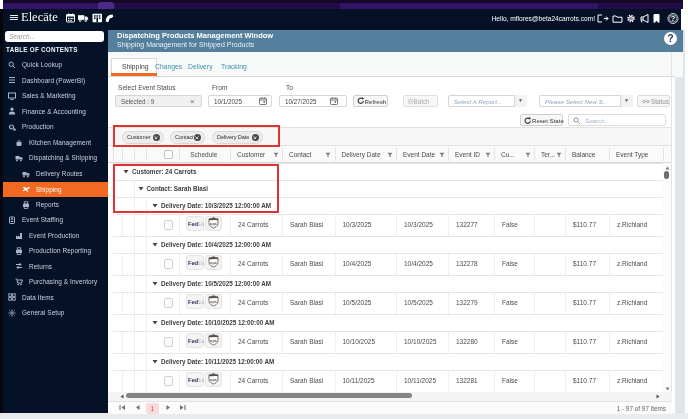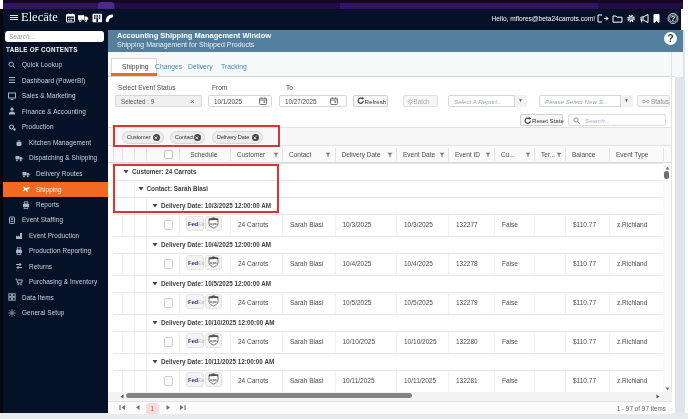--- a/index.html
+++ b/index.html
@@ -178,21 +178,21 @@
 <svg class="abs" style="left:8px;top:308.6px;" width="8" height="8" viewBox="0 0 8 8">
         <circle cx="4" cy="4" r="1.2" fill="none" stroke="#a9b5c5" stroke-width="1"></circle>
         <g stroke="#a9b5c5" stroke-width="1">
           <path d="M4,0.5 v1.2 M4,6.3 v1.2 M0.5,4 h1.2 M6.3,4 h1.2 M1.5,1.5 l0.9,0.9 M5.6,5.6 l0.9,0.9 M6.5,1.5 l-0.9,0.9 M2.4,5.6 l-0.9,0.9"></path>
         </g>
       </svg>
 <div class="abs" style="left:22px;top:309.0px;font-size:6.4px;color:#ccd5e1;white-space:nowrap;letter-spacing:0.1px;">General Setup</div>
 </div>
 
   <div class="abs" style="left:108px;top:30px;width:575px;height:22px;background:#55809d;"></div>
-  <div class="abs" style="left:117px;top:31px;font-size:7.5px;font-weight:bold;color:#fff;">Accounting Shipping Management Window</div>
+  <div class="abs" style="left:117px;top:31px;font-size:7.5px;font-weight:bold;color:#fff;">Dispatching Products Management Window</div>
   <div class="abs" style="left:117px;top:41px;font-size:7px;color:#e8eef4;">Shipping Management for Shipped Products</div>
   <div class="abs" style="left:664px;top:32px;width:13px;height:13px;background:#fff;border-radius:50%;text-align:center;font-size:10px;font-weight:bold;color:#17355c;line-height:13px;">?</div>
 
   <div class="abs" style="left:108px;top:52px;width:575px;height:25px;background:#f7f8f8;"></div>
   <div class="abs" style="left:111px;top:58px;width:46px;height:19px;background:#fff;border:1px solid #d8d8d8;border-bottom:none;box-sizing:border-box;"></div>
   <div class="abs" style="left:111px;top:73px;width:46px;height:2.5px;background:#f06a24;"></div>
   <div class="abs" style="left:122px;top:62.5px;font-size:6.8px;color:#3d3d3d;">Shipping</div>
   <div class="abs" style="left:155px;top:62.5px;font-size:6.8px;color:#3f91ab;">Changes</div>
   <div class="abs" style="left:188px;top:62.5px;font-size:6.8px;color:#3f91ab;">Delivery</div>
   <div class="abs" style="left:221px;top:62.5px;font-size:6.8px;color:#3f91ab;">Tracking</div>

